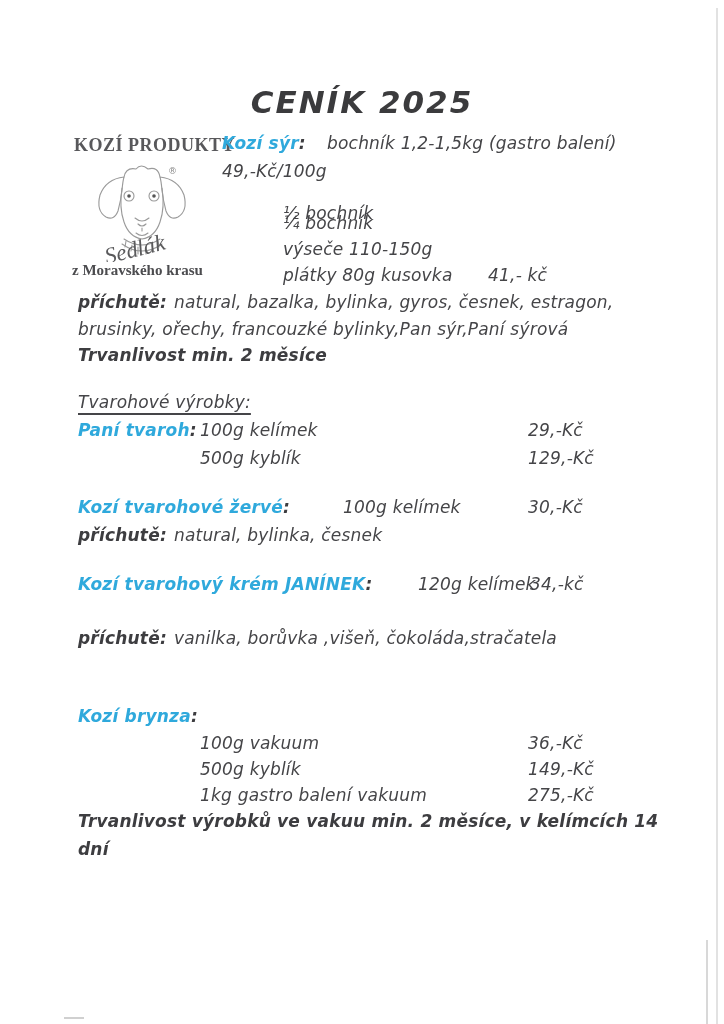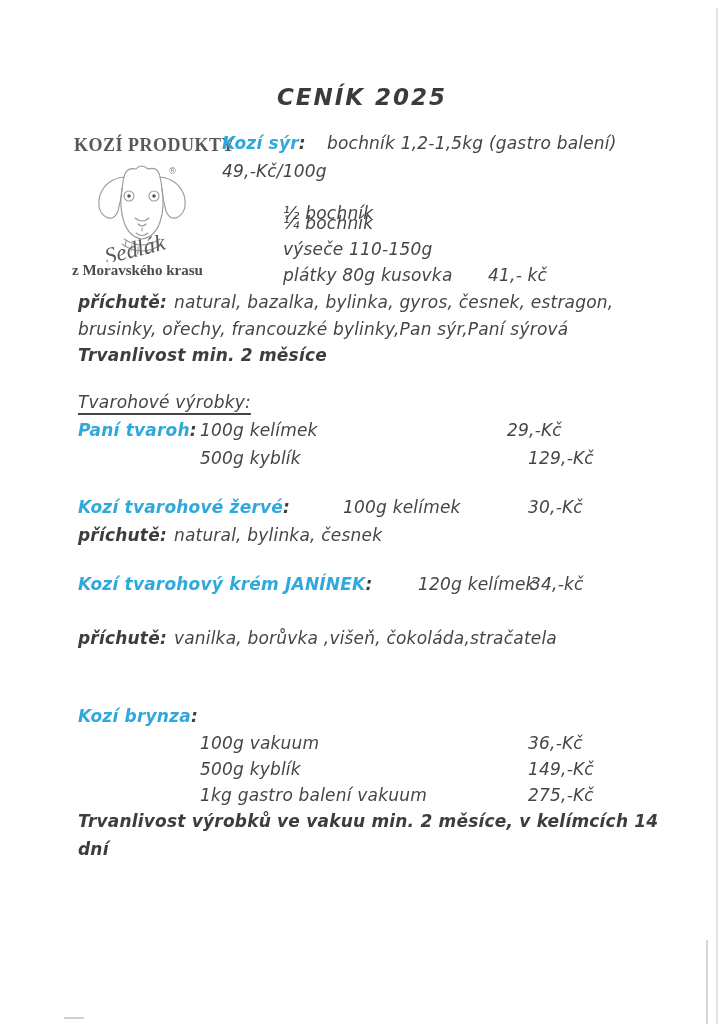--- a/index.html
+++ b/index.html
@@ -21,21 +21,21 @@
     font-family:"Liberation Serif",serif;
     font-weight:bold;
     color:var(--brand_ink,#58585b);
   }
   .ln{position:absolute;white-space:nowrap;line-height:24px;}
   .row{position:absolute;left:0;width:100%;height:26px;}
   .at{position:absolute;white-space:nowrap;line-height:24px;}
   .title{
     position:absolute;top:84px;left:0;width:100%;
     text-align:center;
-    font-size:23px;font-weight:bold;letter-spacing:2px;
+    font-size:31px;font-weight:bold;letter-spacing:2px;
     color:var(--title_ink,#3b3b3d);
   }
   .underline{
     text-decoration:underline;
     text-underline-offset:5px;
     text-decoration-thickness:1.5px;
   }
   .flavor-text{margin-left:7px;}
   .scan-line{position:absolute;background:#e2e2e2;}
   .goat-svg{position:absolute;left:86px;top:160px;}
@@ -94,21 +94,21 @@
   <div class="ln hw" style="left:78px;top:317px;">brusinky, ořechy, francouzké bylinky,Pan sýr,Paní sýrová</div>
   <div class="ln hw hw-b" style="left:78px;top:343px;">Trvanlivost min. 2 měsíce</div>
 
   <div class="ln hw underline" style="left:78px;top:390px;">Tvarohové výrobky:</div>
 
   <div class="row" style="top:418px;">
     <span class="at hw" style="left:78px;">
       <span class="accent hw-b">Paní tvaroh</span><span class="hw-b">:</span>
     </span>
     <span class="at hw" style="left:200px;">100g kelímek</span>
-    <span class="at hw" style="left:507px;text-align:right;">29,-Kč</span>
+    <span class="at hw" style="left:528px;text-align:right;">29,-Kč</span>
   </div>
   <div class="row" style="top:446px;">
     <span class="at hw" style="left:200px;">500g kyblík</span>
     <span class="at hw" style="left:528px;">129,-Kč</span>
   </div>
 
   <div class="row" style="top:495px;">
     <span class="at hw" style="left:78px;">
       <span class="accent hw-b">Kozí tvarohové žervé</span><span class="hw-b">:</span>
     </span>

